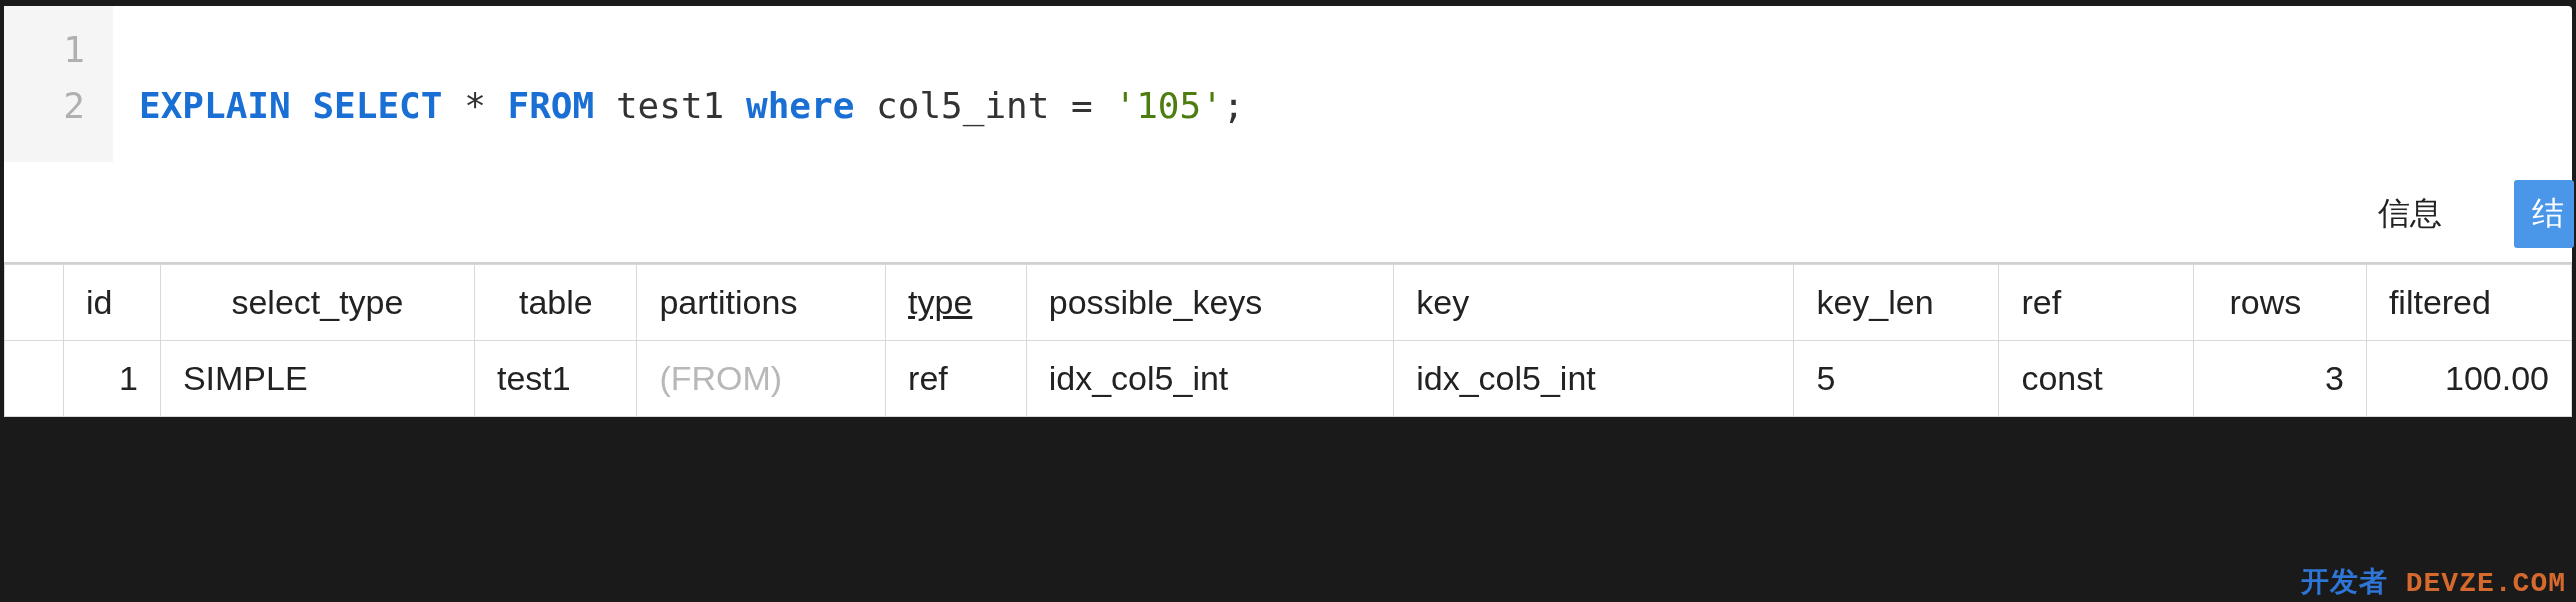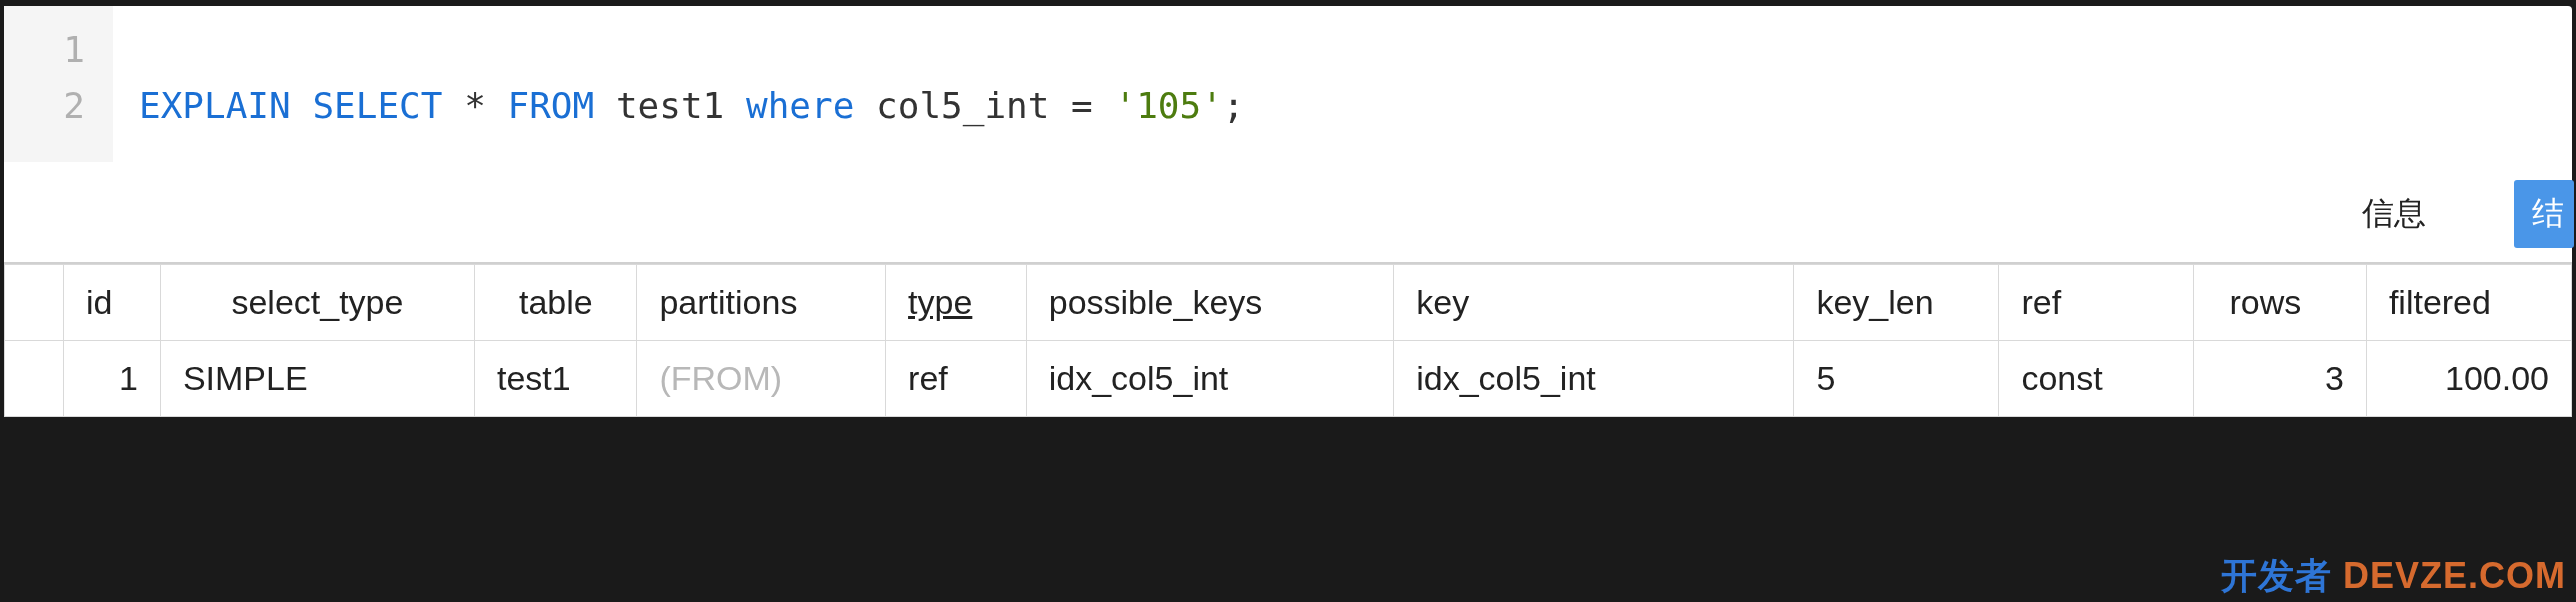--- a/index.html
+++ b/index.html
@@ -43,38 +43,38 @@
   padding: 16px 22px 28px 26px;
   color: #333;
 }
 .code-line {
   height: 56px;
   line-height: 56px;
   white-space: pre;
 }
 .kw {
   color: #1a6fd4;
-  font-weight: 400;
+  font-weight: 700;
 }
 .str {
   color: #4d7c0f;
 }
 .op, .punct, .ident {
   color: #333;
 }
 .tabs-bar {
   background: #ffffff;
   margin: 0 4px;
   display: flex;
   justify-content: flex-end;
   align-items: center;
   padding: 18px 0 14px 0;
   font-size: 32px;
   color: #222;
-  gap: 76px;
+  gap: 60px;
 }
 .tab {
   padding: 8px 12px;
   cursor: pointer;
 }
 .tab.active-btn {
   background: #4a96e8;
   color: #fff;
   padding: 12px 10px 12px 18px;
   border-radius: 3px;
@@ -110,22 +110,22 @@
   color: #b8b8b8;
 }
 .corner-cell {
   width: 54px;
   min-width: 54px;
 }
 .watermark {
   position: absolute;
   right: 10px;
   bottom: 2px;
-  font-family: Liberation Sans, sans-serif;
-  font-size: 36px;
+  font-family: Liberation Mono, monospace;
+  font-size: 28px;
   font-weight: 700;
   letter-spacing: 1px;
   pointer-events: none;
 }
 .watermark .t1 { color: #2e75d6; }
 .watermark .t2 { color: #d66a2e; }
 .col-id { width: 89px; }
 .col-select-type { width: 288px; text-align: center; }
 .col-table { width: 149px; padding-left: 44px; }
 .col-partitions { width: 228px; }

